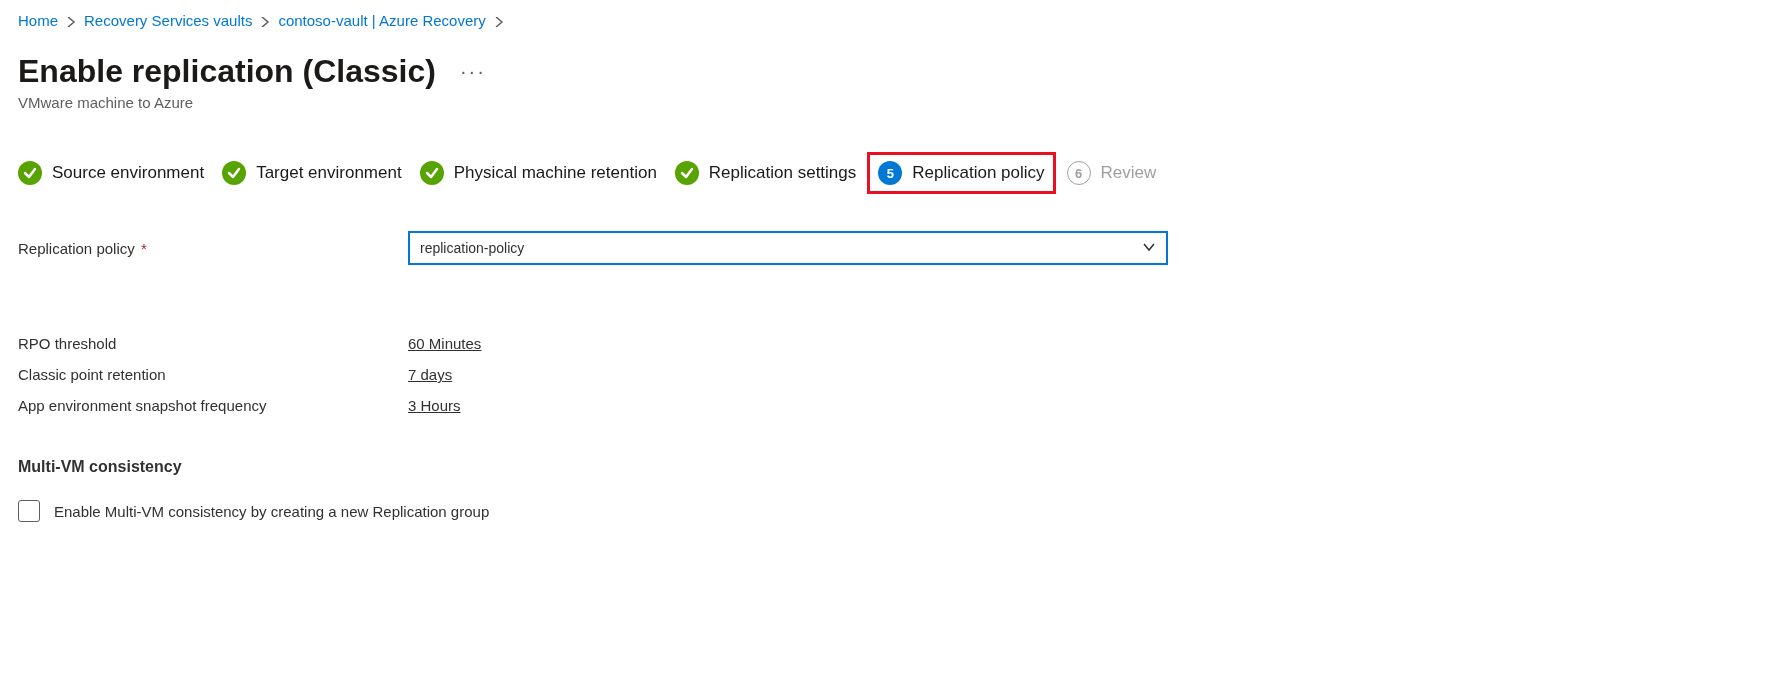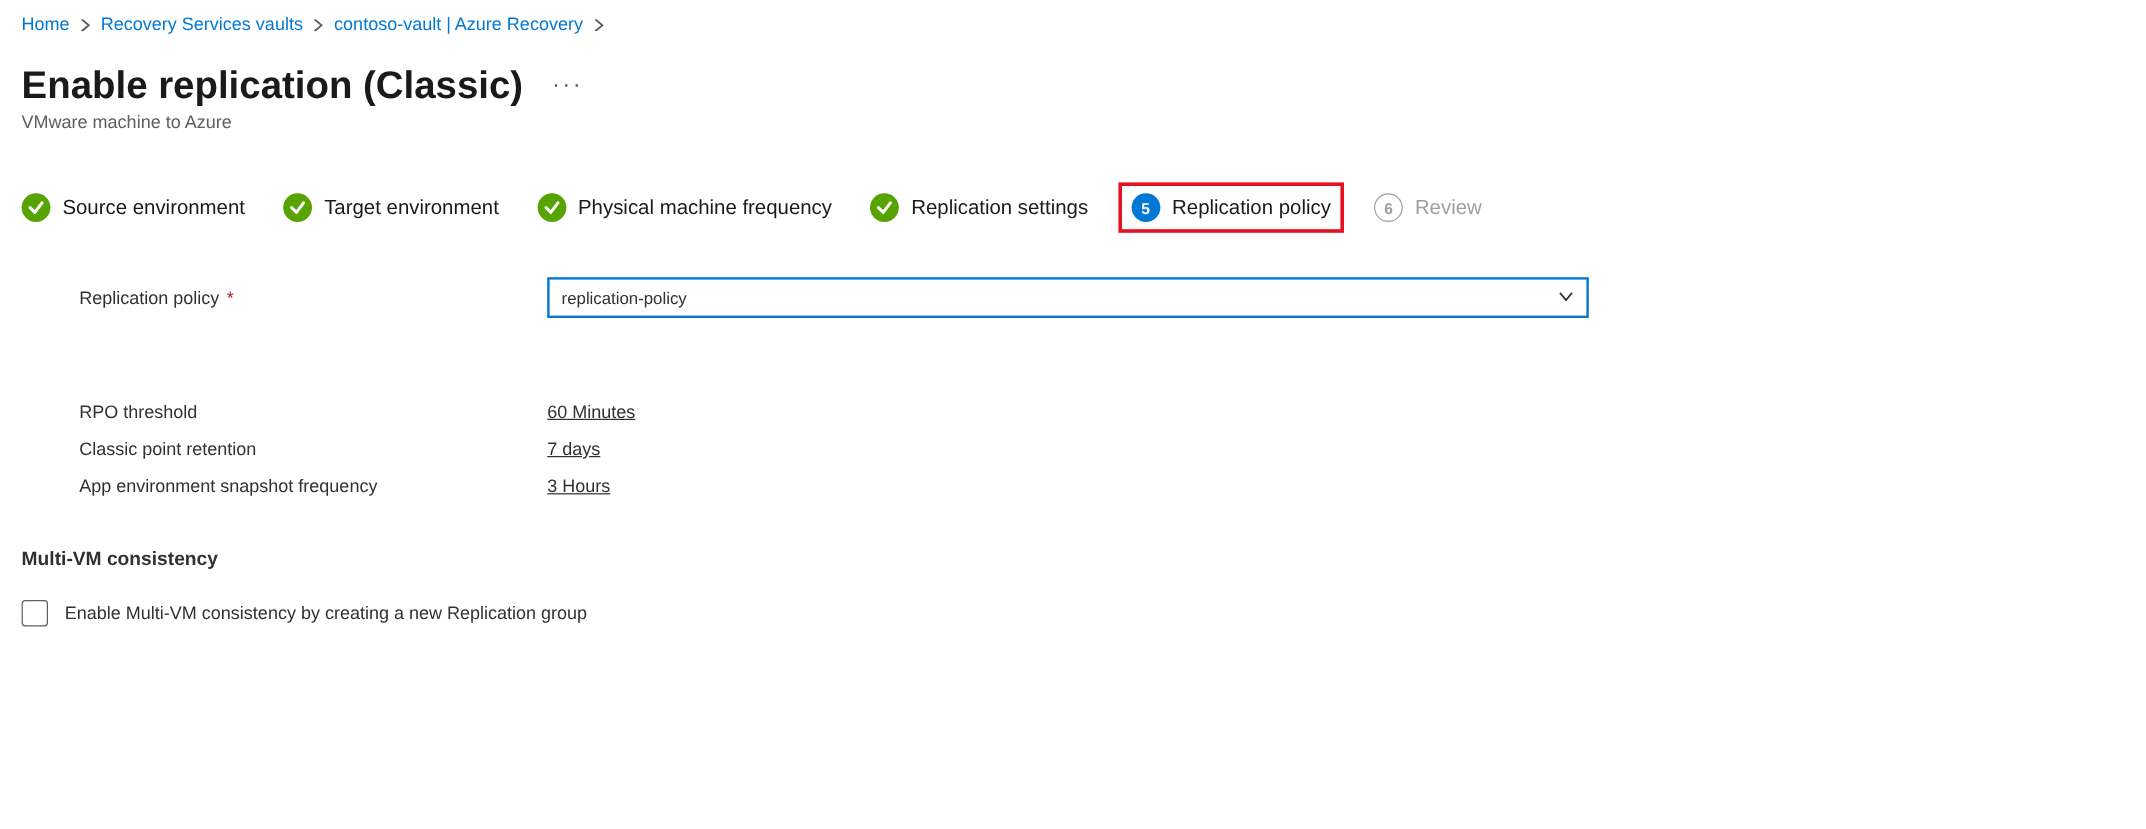--- a/index.html
+++ b/index.html
@@ -47,21 +47,21 @@
       font-size: 15px;
       color: #605e5c;
       margin-top: 4px;
       margin-bottom: 48px;
     }
 
     
     .steps {
       display: flex;
       align-items: center;
-      gap: 32px;
+      gap: 18px;
       margin-bottom: 44px;
     }
     .step {
       display: flex;
       align-items: center;
       gap: 10px;
       font-size: 17px;
       color: #1b1a19;
       cursor: pointer;
     }
@@ -88,35 +88,34 @@
       outline: 3px solid #e81123;
       outline-offset: 4px;
       padding: 2px 4px;
     }
 
     
     .form-row {
       display: flex;
       align-items: center;
       margin-bottom: 14px;
-      margin-left: 48px;
     }
     .form-row .label {
       flex: 0 0 390px;
       font-size: 15px;
       color: #323130;
     }
     .form-row .required { color: #a4262c; margin-left: 2px; }
     .form-row .value {
       font-size: 15px;
       color: #323130;
       text-decoration: underline;
     }
     .dropdown {
-      width: 868px;
+      width: 760px;
       height: 34px;
       border: 2px solid #0078d4;
       display: flex;
       align-items: center;
       justify-content: space-between;
       padding: 0 10px;
       cursor: pointer;
       background: #fff;
     }
     .dropdown .chev { color: #323130; }
@@ -189,21 +188,21 @@
         </svg>
     </span>
     <span>Target environment</span>
   </div>
   <div class="step">
     <span class="badge check">
       <svg width="14" height="14" viewBox="0 0 14 14">
           <path d="M2 7 L6 11 L12 3" fill="none" stroke="#fff" stroke-width="2.5" stroke-linecap="round" stroke-linejoin="round"></path>
         </svg>
     </span>
-    <span>Physical machine frequency</span>
+    <span>Physical machine retention</span>
   </div>
   <div class="step">
     <span class="badge check">
       <svg width="14" height="14" viewBox="0 0 14 14">
           <path d="M2 7 L6 11 L12 3" fill="none" stroke="#fff" stroke-width="2.5" stroke-linecap="round" stroke-linejoin="round"></path>
         </svg>
     </span>
     <span>Replication settings</span>
   </div>
   <div class="step highlighted">

